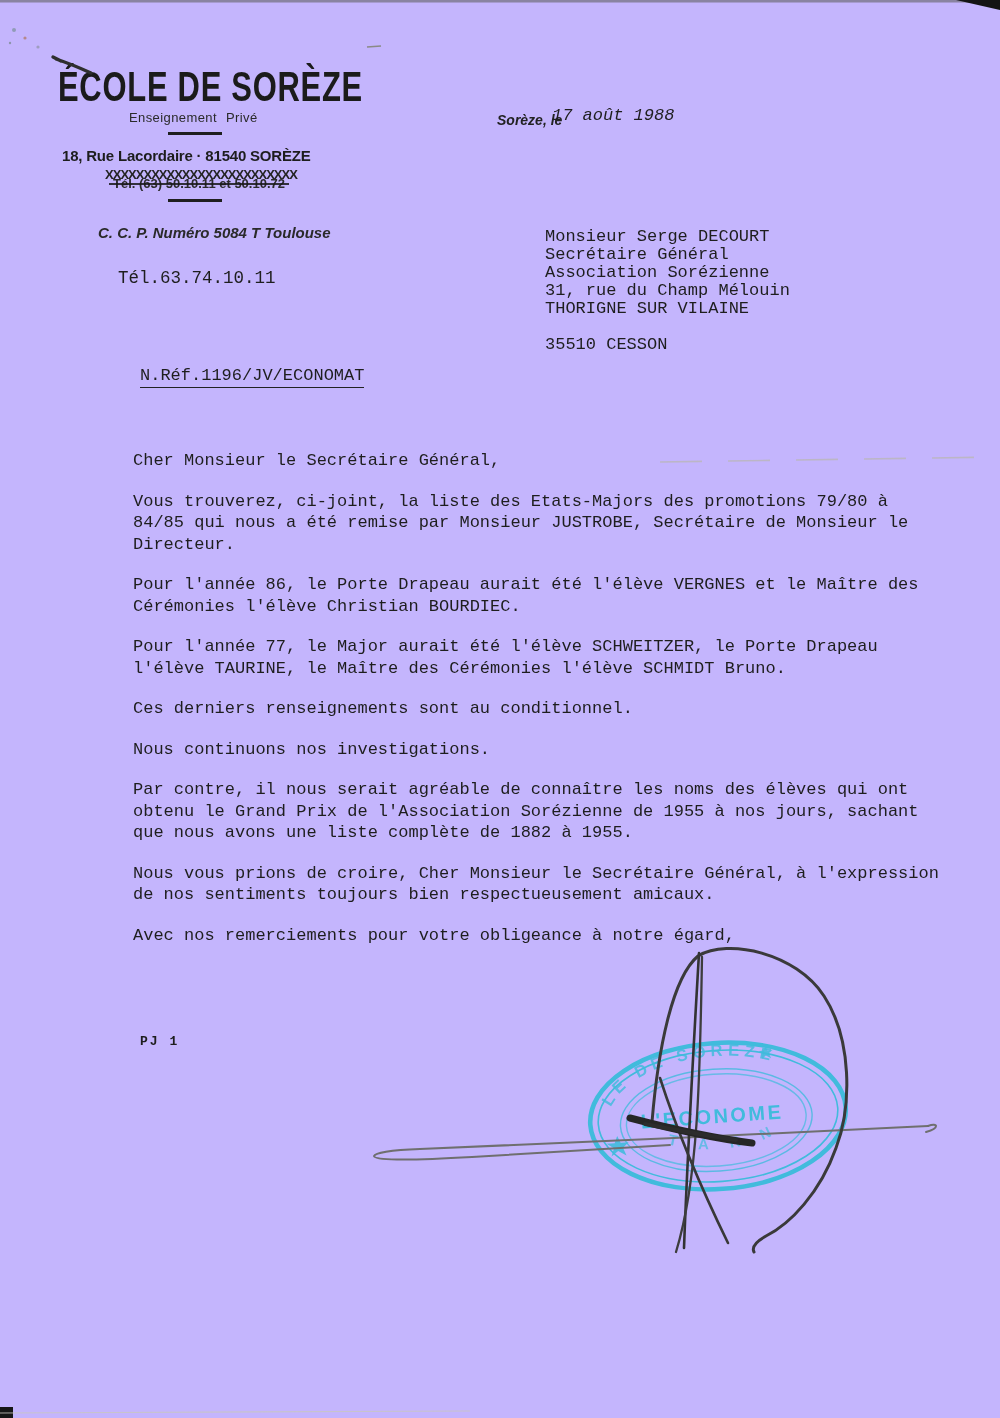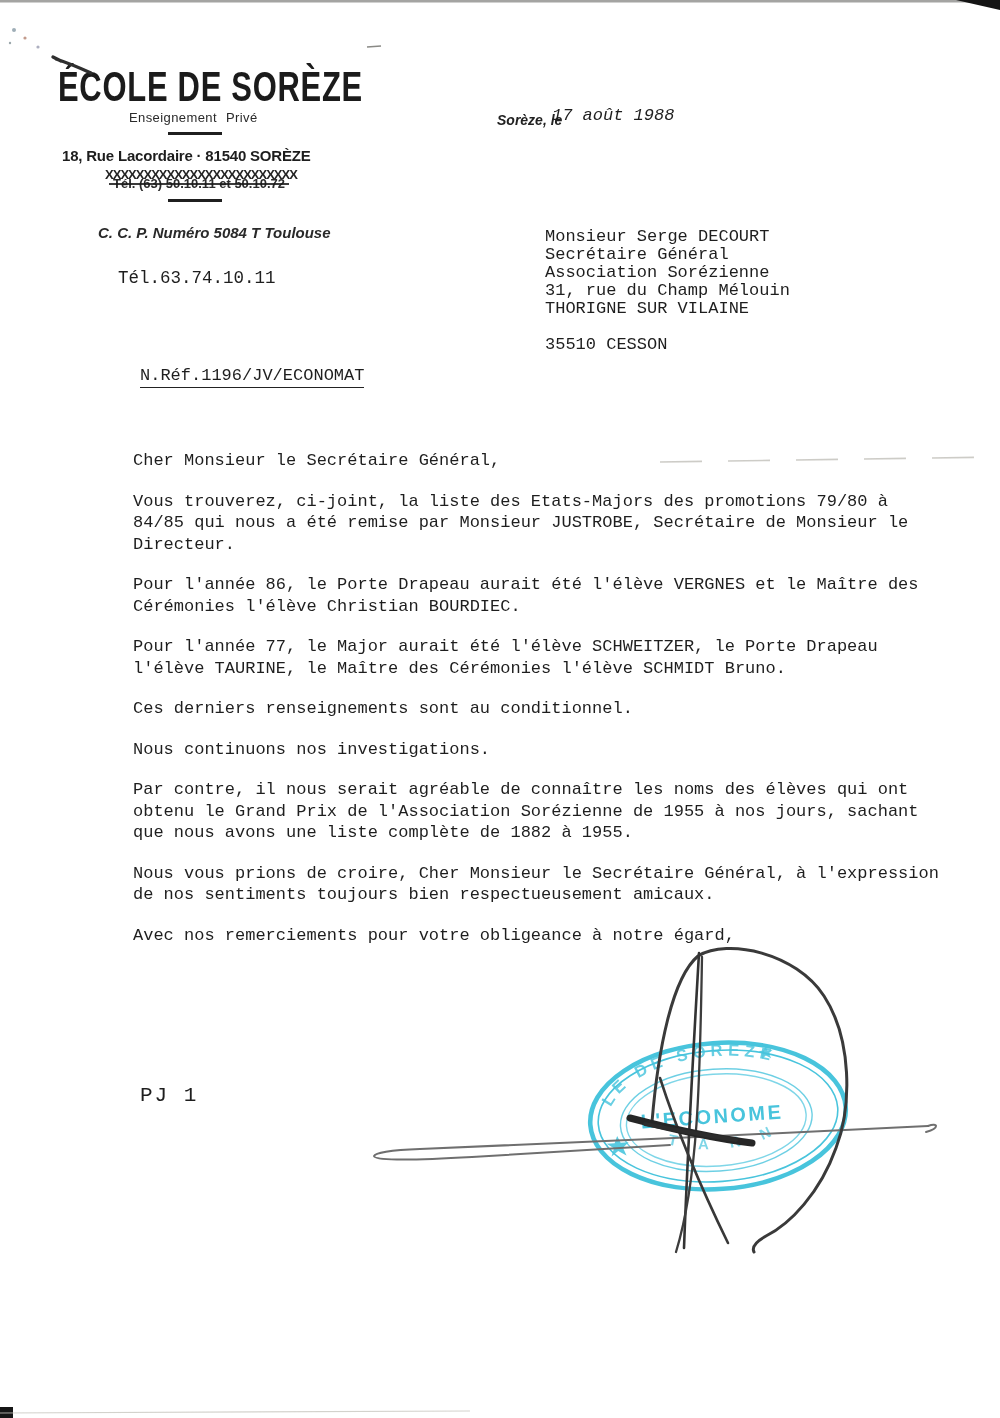--- a/index.html
+++ b/index.html
@@ -1,20 +1,20 @@
 <!DOCTYPE html>
 <html><head>
 <meta charset="utf-8">
 <style>
   html,body{margin:0;padding:0;background:#e8e6e1;}
   .page{
     position:relative;
     width:1000px;height:1418px;
     margin:0 auto;
-    background:#ffffff;
+    background:#c4b5fd;
     overflow:hidden;
     font-family:"Liberation Sans",sans-serif;
     color:#1c1c1c;
   }
   .abs{position:absolute;}
   .mono{font-family:"Liberation Mono","DejaVu Sans Mono",monospace;color:#1e1e1e;}
   .pre{white-space:pre-line;}
 
   
   .school-name{
@@ -42,21 +42,21 @@
   
   .recipient{left:545px;top:228px;font-size:17px;line-height:18px;}
 
   
   .reference{left:140px;top:366px;font-size:17px;border-bottom:1.6px solid #222;padding-bottom:2px;}
 
   
   .body-block{left:133px;top:450px;width:812px;font-size:17px;line-height:21.5px;}
   .body-block p{margin:0 0 19px 0;}
 
-  .enclosure{left:140px;top:1084px;font-size:21px;letter-spacing:2px;}
+  .enclosure{left:140px;top:1034px;font-size:13px;letter-spacing:2px;font-weight:bold;}
 
   svg.overlay{position:absolute;left:0;top:0;pointer-events:none;}
 </style>
 </head>
 <body>
 
 <div class="page">
 
   <div class="abs school-name">ÉCOLE DE SORÈZE</div>
   <div class="abs school-subtitle">Enseignement Privé</div>

